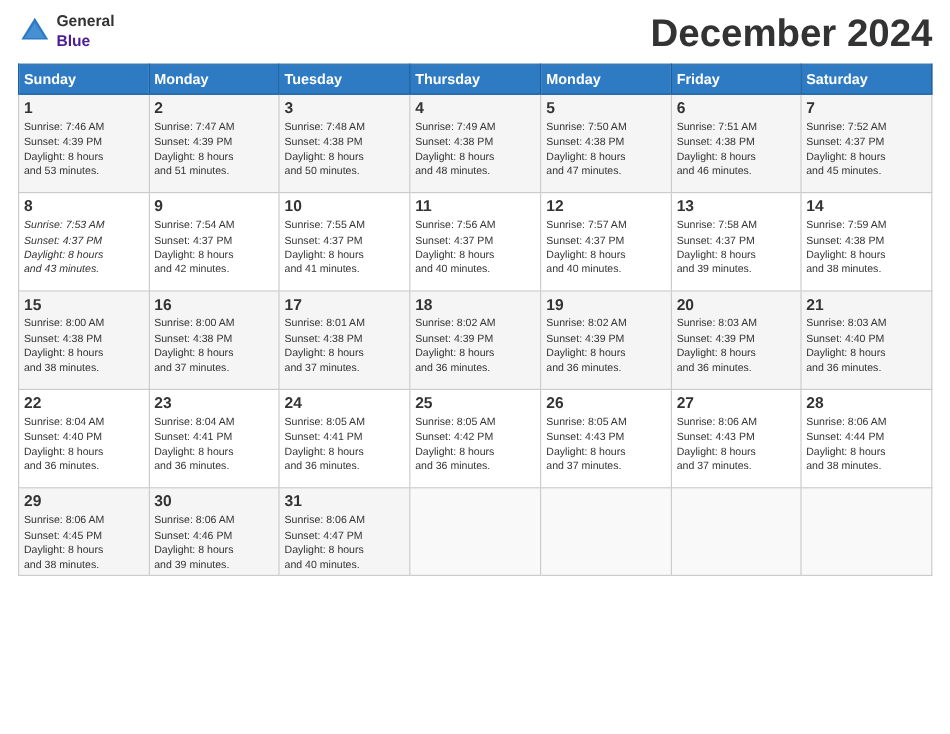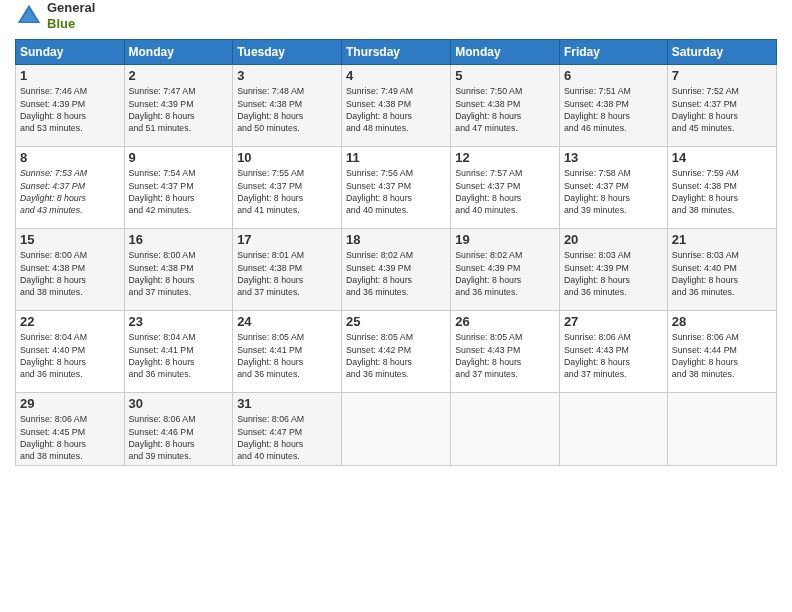--- a/index.html
+++ b/index.html
@@ -6,42 +6,42 @@
     body {
       width: 792px;
       height: 612px;
       font-family: Arial, sans-serif;
       background: #fff;
       overflow: hidden;
     }
     .container {
       width: 792px;
       height: 443px;
-      padding: 0 15px;
+      padding: 10px 15px;
     }
     .header-row {
       display: flex;
       justify-content: space-between;
       align-items: flex-start;
       margin-bottom: 8px;
     }
     .logo {
       display: flex;
       align-items: center;
       gap: 4px;
     }
     .logo-text {
       display: flex;
       flex-direction: column;
       font-size: 13px;
       font-weight: bold;
       line-height: 1.2;
     }
     .logo-text .general { color: #333; }
-    .logo-text .blue { color: #4d7c0f; }
+    .logo-text .blue { color: #4c1d95; }
     .logo-icon {
       width: 28px;
       height: 28px;
     }
     .title-block {
       text-align: right;
     }
     .month-title {
       font-size: 32px;
       font-weight: bold;
@@ -106,20 +106,21 @@
       <svg class="logo-icon" viewBox="0 0 40 40">
         <polygon points="20,4 36,30 4,30" fill="#2e7bc4"></polygon>
         <polygon points="20,10 32,28 8,28" fill="#5ba3e0" opacity="0.5"></polygon>
       </svg>
       <div class="logo-text">
         <span class="general">General</span>
         <span class="blue">Blue</span>
       </div>
     </div>
     <div class="title-block">
+      <div class="month-title">December 2024</div>
     </div>
   </div>
 
   <table>
     <thead>
       <tr>
       <th>Sunday</th>
           <th>Monday</th>
           <th>Tuesday</th>
           <th>Thursday</th>

